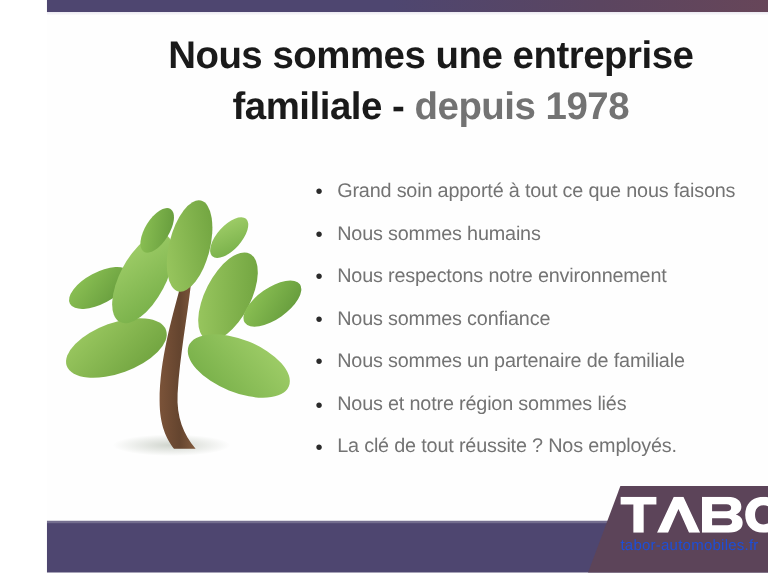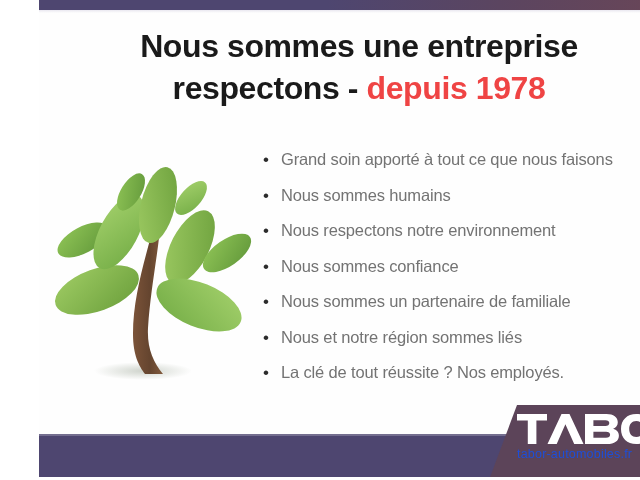--- a/index.html
+++ b/index.html
@@ -35,21 +35,21 @@
   .headline {
     position:absolute; left:0; top:26px;
     width:640px;
     text-align:center;
     font-size:32px;
     font-weight:bold;
     line-height:1.30;
     letter-spacing:-0.4px;
     color:#1a1a1a;
   }
-  .headline .accent { color:#ef4444; }
+  .headline .accent { color:#737373; }
 
   
   .tree-wrap {
     position:absolute; left:8px; top:150px;
     width:210px; height:240px;
   }
   .tree-wrap svg { display:block; width:100%; height:100%; }
 
   
   .bullets {
@@ -113,21 +113,21 @@
 </head>
 <body>
 
 <div id="slide">
 
   <div class="top-bar"></div>
   <div class="top-bar-shadow"></div>
 
   <h1 class="headline">
     <span>Nous sommes une entreprise</span><br>
-    <span>respectons - </span><span class="accent">depuis 1978</span>
+    <span>familiale - </span><span class="accent">depuis 1978</span>
   </h1>
 
   <div class="tree-wrap">
     <svg viewBox="0 0 210 240" xmlns="http://www.w3.org/2000/svg" aria-hidden="true">
       <defs>
         <linearGradient id="lf1" x1="0" y1="0" x2="1" y2="1">
           <stop offset="0%" stop-color="#9ecb63"></stop>
             <stop offset="100%" stop-color="#6ca03c"></stop>
         </linearGradient>
         <linearGradient id="lf2" x1="0" y1="0" x2="1" y2="1">

